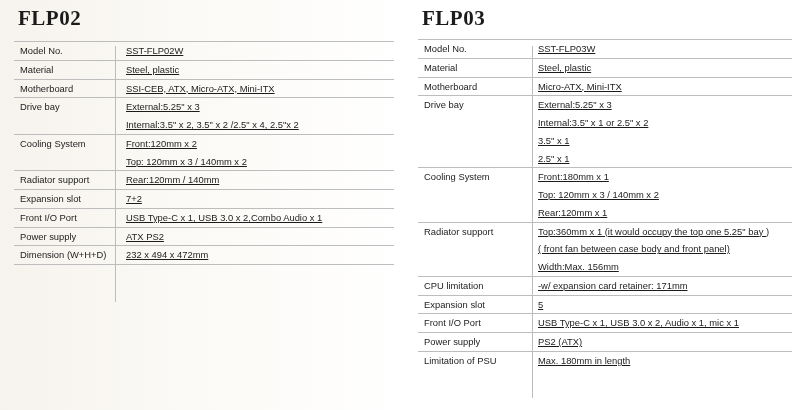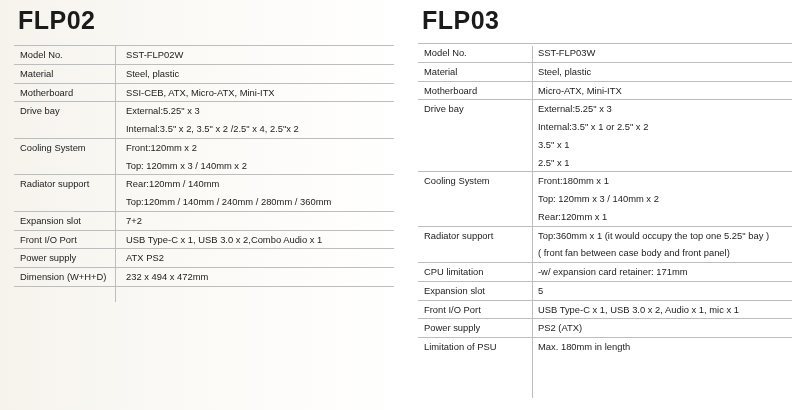--- a/index.html
+++ b/index.html
@@ -36,26 +36,26 @@
   }
   .divider {
     position: absolute;
     left: 404px;
     top: 0;
     bottom: 0;
     width: 1px;
     background: #d8d8d8;
   }
   .title {
-    font-size: 25px;
+    font-size: 21px;
     font-weight: bold;
     color: #1b1b1b;
     letter-spacing: 0.5px;
     margin: 2px 0 8px 4px;
-    font-family: Liberation Sans, sans-serif;
+    font-family: Liberation Serif, serif;
   }
   .title-left { margin-bottom: 10px; }
   table.spec {
     width: 100%;
     border-collapse: collapse;
     font-size: 9.4px;
     color: #1c1c1c;
   }
   table.spec td {
     padding: 3px 4px 3px 6px;
@@ -71,20 +71,21 @@
   }
   td.label {
     width: 96px;
     white-space: nowrap;
   }
   .panel-right td.label {
     width: 104px;
   }
   td.value {
     padding-left: 8px;
+    text-decoration: underline;
   }
   .sub td {
     padding-top: 1px;
     padding-bottom: 1px;
   }
   .vline {
     position: absolute;
     width: 1px;
     background: #bdbdbd;
   }
@@ -134,24 +135,20 @@
           <td class="value">Front:120mm x 2</td>
         </tr>
         <tr class="sub">
           <td class="label"></td>
           <td class="value">Top: 120mm x 3 / 140mm x 2</td>
         </tr>
         <tr class="row-top">
           <td class="label">Radiator support</td>
           <td class="value">Rear:120mm / 140mm</td>
         </tr>
-        <tr class="sub">
-          <td class="label"></td>
-          <td class="value">Top:120mm / 140mm / 240mm / 280mm / 360mm</td>
-        </tr>
         <tr class="row-top">
           <td class="label">Expansion slot</td>
           <td class="value">7+2</td>
         </tr>
         <tr class="row-top">
           <td class="label">Front I/O Port</td>
           <td class="value">USB Type-C x 1, USB 3.0 x 2,Combo Audio x 1</td>
         </tr>
         <tr class="row-top">
           <td class="label">Power supply</td>
@@ -213,20 +210,24 @@
           <td class="value">Rear:120mm x 1</td>
         </tr>
         <tr class="row-top">
           <td class="label">Radiator support</td>
           <td class="value">Top:360mm x 1 (it would occupy the top one 5.25" bay )</td>
         </tr>
         <tr class="sub">
           <td class="label"></td>
           <td class="value">( front fan between case body and front panel)</td>
         </tr>
+        <tr class="sub">
+          <td class="label"></td>
+          <td class="value">Width:Max. 156mm</td>
+        </tr>
         <tr class="row-top">
           <td class="label">CPU limitation</td>
           <td class="value">-w/ expansion card retainer: 171mm</td>
         </tr>
         <tr class="row-top">
           <td class="label">Expansion slot</td>
           <td class="value">5</td>
         </tr>
         <tr class="row-top">
           <td class="label">Front I/O Port</td>

